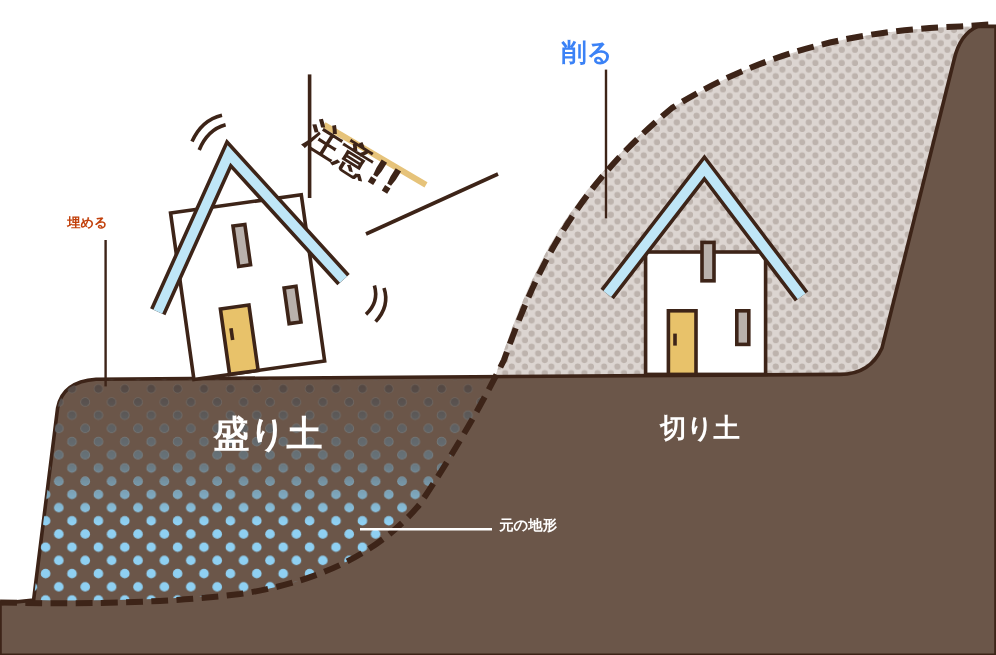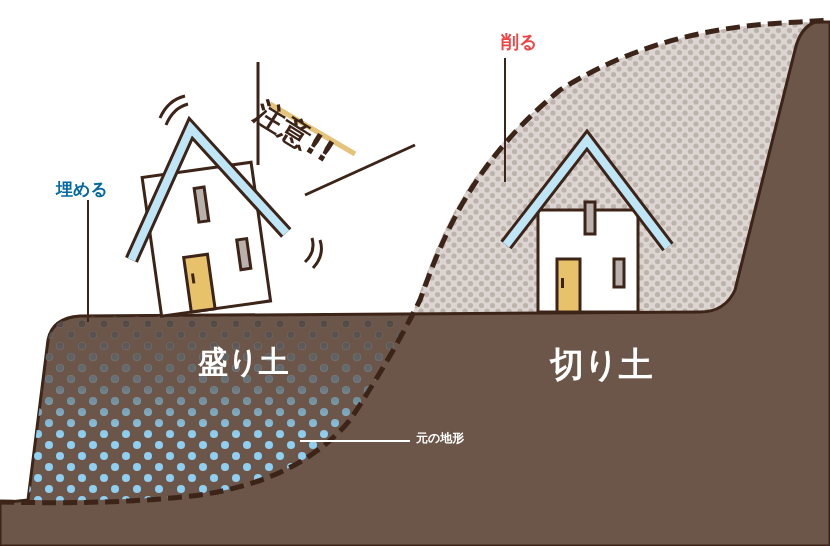--- a/index.html
+++ b/index.html
@@ -77,18 +77,18 @@
     <rect x="561" y="278" width="3" height="10" fill="#3d2418"></rect>
   </g>
 
   <line x1="88" y1="200" x2="88" y2="322" stroke="#3d2418" stroke-width="2"></line>
   <line x1="505" y1="58" x2="505" y2="182" stroke="#3d2418" stroke-width="2"></line>
   <line x1="300" y1="441" x2="410" y2="441" stroke="#ffffff" stroke-width="2"></line>
 
   <line x1="270" y1="100" x2="355" y2="150" stroke="#e6c37a" stroke-width="5" transform="translate(0,4)"></line>
 </svg>
 
-<div class="lbl" style="left:56px;top:178px;font-size:17px;color:#0369a1;">埋める</div>
-<div class="lbl" style="left:501px;top:30px;font-size:18px;color:#ef4444;">削る</div>
+<div class="lbl" style="left:56px;top:178px;font-size:11px;color:#c2410c;">埋める</div>
+<div class="lbl" style="left:468px;top:30px;font-size:21px;color:#3b82f6;">削る</div>
 <div class="lbl" style="left:268px;top:92px;font-size:30px;color:#3d2418;transform:rotate(32deg);transform-origin:left top;">注意!!</div>
-<div class="lbl" style="left:178px;top:342px;font-size:30px;color:#ffffff;margin-left:20px;">盛り土</div>
-<div class="lbl" style="left:550px;top:342px;font-size:34px;color:#ffffff;">切り土</div>
+<div class="lbl" style="left:178px;top:342px;font-size:30px;color:#ffffff;">盛り土</div>
+<div class="lbl" style="left:550px;top:342px;font-size:22px;color:#ffffff;">切り土</div>
 <div class="lbl" style="left:416px;top:430px;font-size:12px;color:#ffffff;">元の地形</div>
 
 </body></html>

